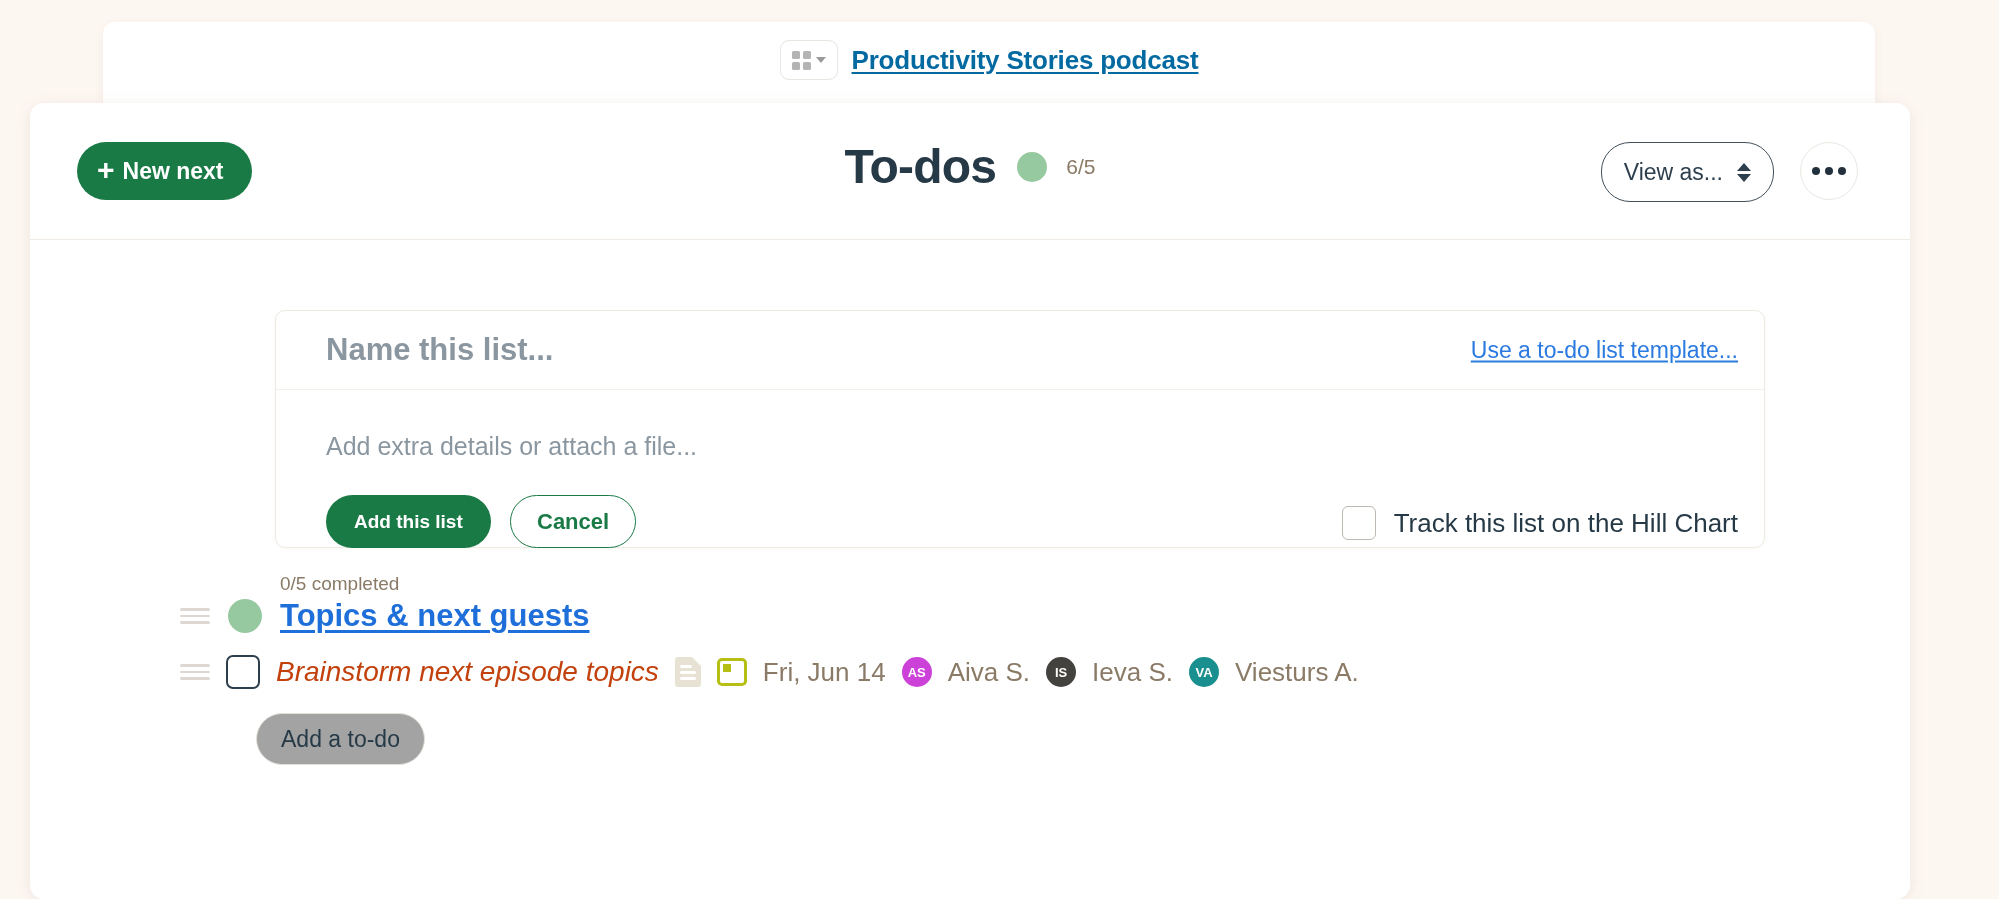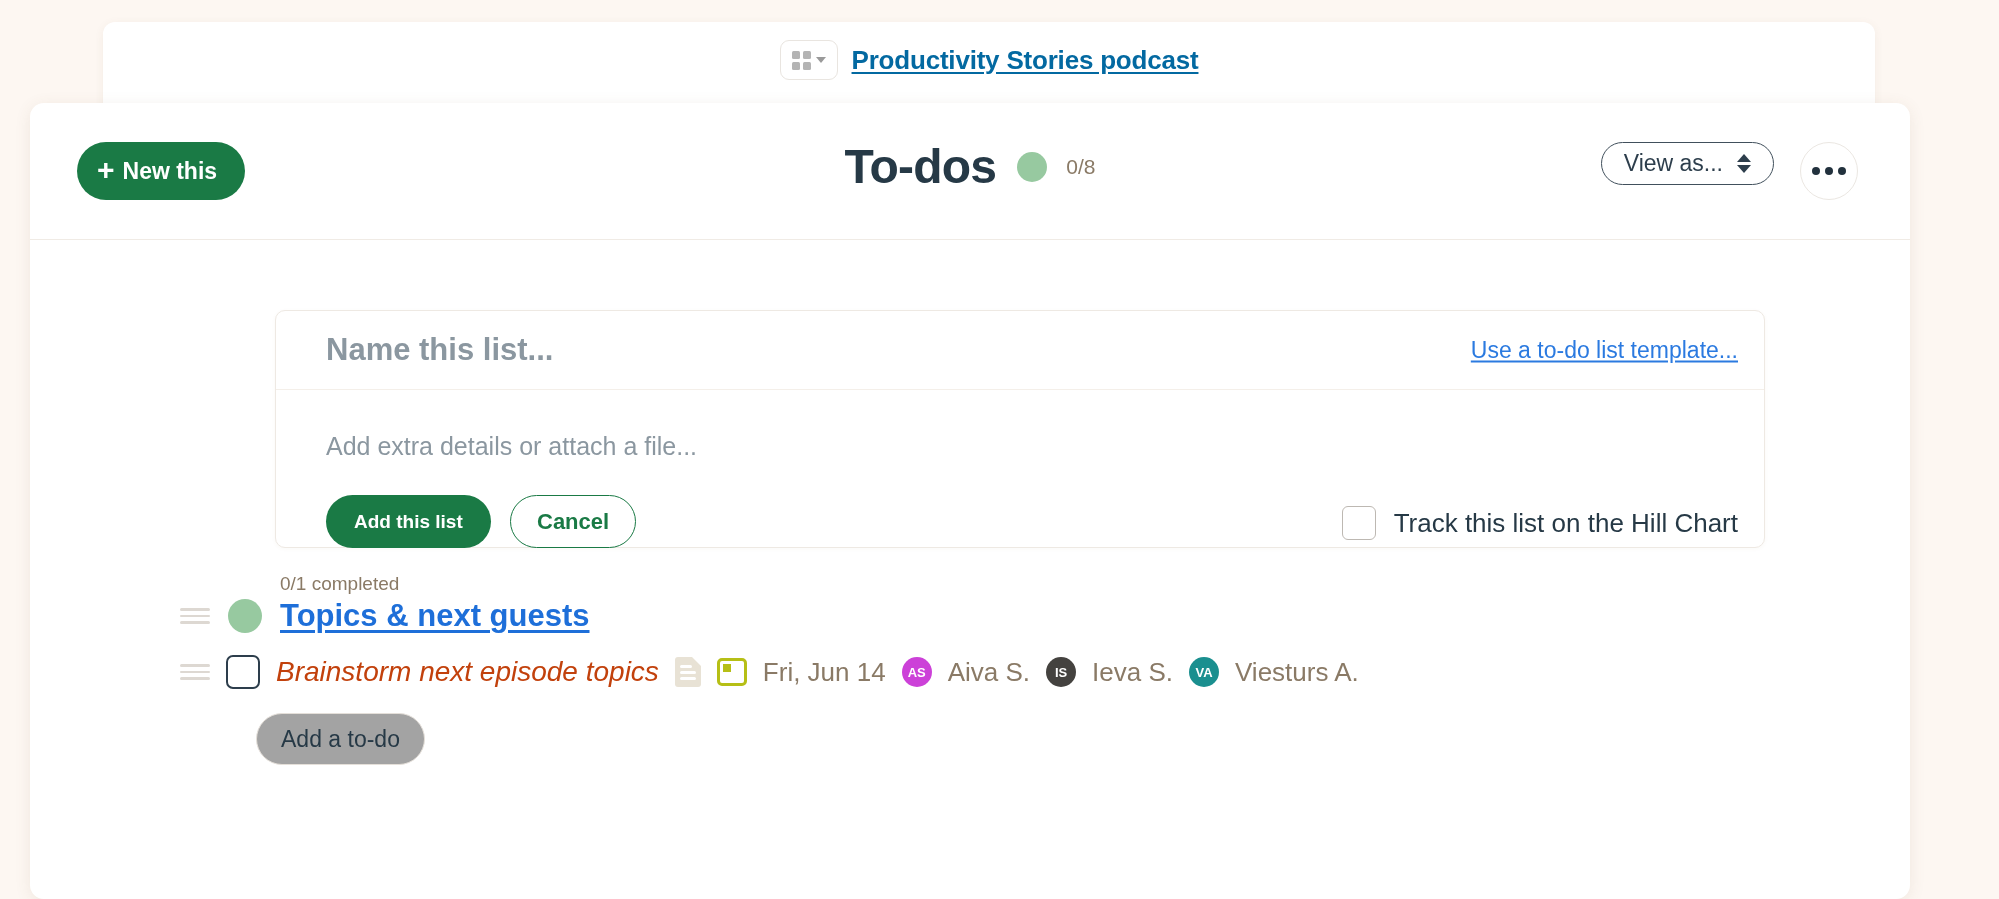--- a/index.html
+++ b/index.html
@@ -73,21 +73,21 @@
   .title-wrap {
     position: absolute; left: 0; top: 36px; width: 100%;
     display: flex; align-items: center; justify-content: center; gap: 21px;
   }
   .page-title { font-size: 48px; font-weight: bold; color: #263946; letter-spacing: -0.8px; }
   .prog-dot { width: 30px; height: 30px; border-radius: 50%; background: #97c9a0; }
   .prog-count { font-size: 21px; color: #8a7a66; margin-left: -2px; }
 
   .view-as {
     position: absolute; right: 136px; top: 39px;
-    height: 43px; padding: 0 22px;
+    height: 60px; padding: 0 22px;
     background: #fff; border: 1.5px solid #41505c; border-radius: 29px;
     display: flex; align-items: center; gap: 14px;
     font-size: 23px; color: #2d3e4c; cursor: pointer;
   }
   .updown { display: flex; flex-direction: column; gap: 3px; }
   .updown .u { width: 0; height: 0; border-left: 7px solid transparent; border-right: 7px solid transparent; border-bottom: 8px solid #2d3e4c; }
   .updown .d { width: 0; height: 0; border-left: 7px solid transparent; border-right: 7px solid transparent; border-top: 8px solid #2d3e4c; }
 
   .more-btn {
     position: absolute; right: 52px; top: 39px;
@@ -209,27 +209,27 @@
       </div>
       <a class="crumb-link">Productivity Stories podcast</a>
     </div>
   </div>
 
   <div class="front-panel">
 
     <div class="panel-header">
       <button class="new-list-btn">
         <span class="plus-ico">+</span>
-        <span>New this</span>
+        <span>New next</span>
       </button>
 
       <div class="title-wrap">
         <span class="page-title">To-dos</span>
         <span class="prog-dot"></span>
-        <span class="prog-count">0/8</span>
+        <span class="prog-count">6/5</span>
       </div>
 
       <div class="view-as">
         <span>View as...</span>
         <span class="updown">
           <span class="u"></span>
             <span class="d"></span>
         </span>
       </div>
 
@@ -250,21 +250,21 @@
         <button class="add-list-btn">Add this list</button>
         <button class="cancel-btn">Cancel</button>
         <div class="hill-wrap">
           <span class="hill-box"></span>
           <span class="hill-label">Track this list on the Hill Chart</span>
         </div>
       </div>
     </div>
 
     <div class="list-group">
-      <div class="completed-txt">0/1 completed</div>
+      <div class="completed-txt">0/5 completed</div>
 
       <div class="list-head">
         <span class="drag">
             <i></i>
             <i></i>
             <i></i>
           </span>
         <span class="list-dot"></span>
         <a class="list-link">Topics &amp; next guests</a>
       </div>

